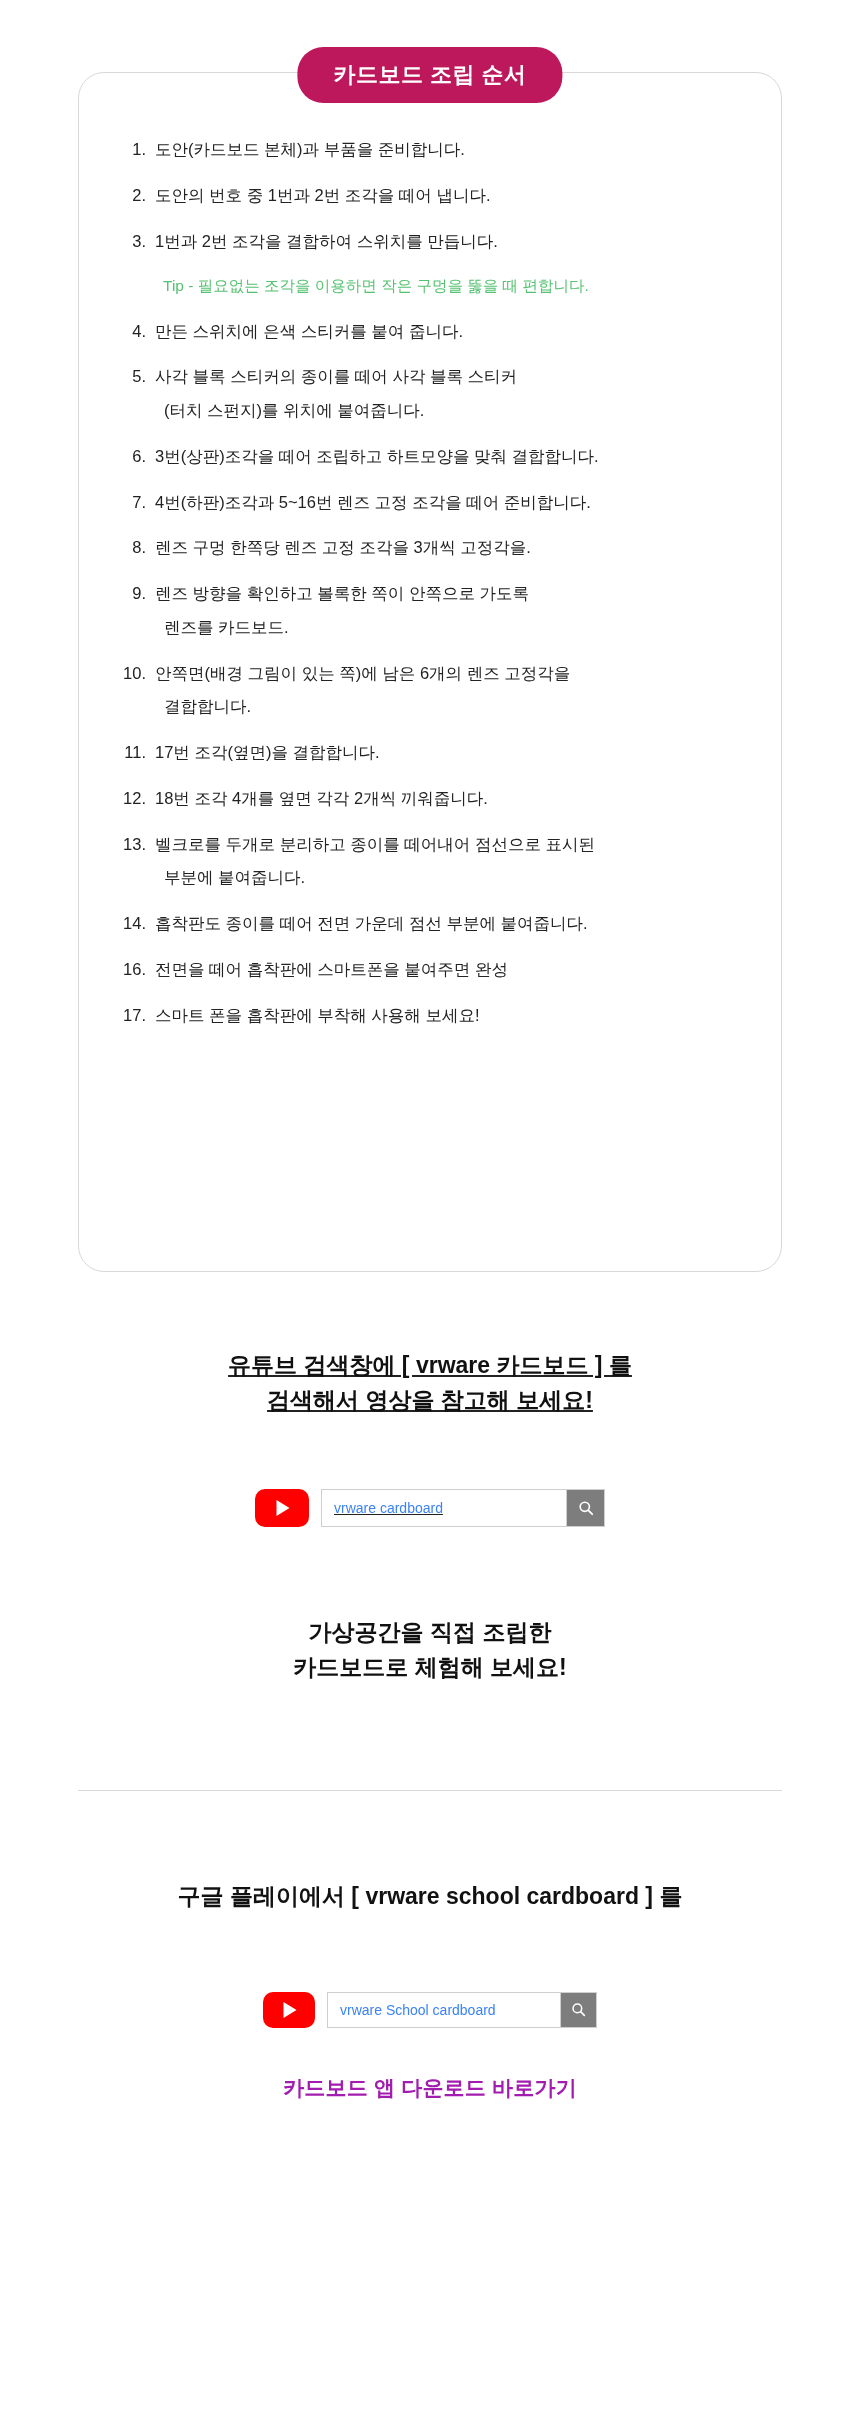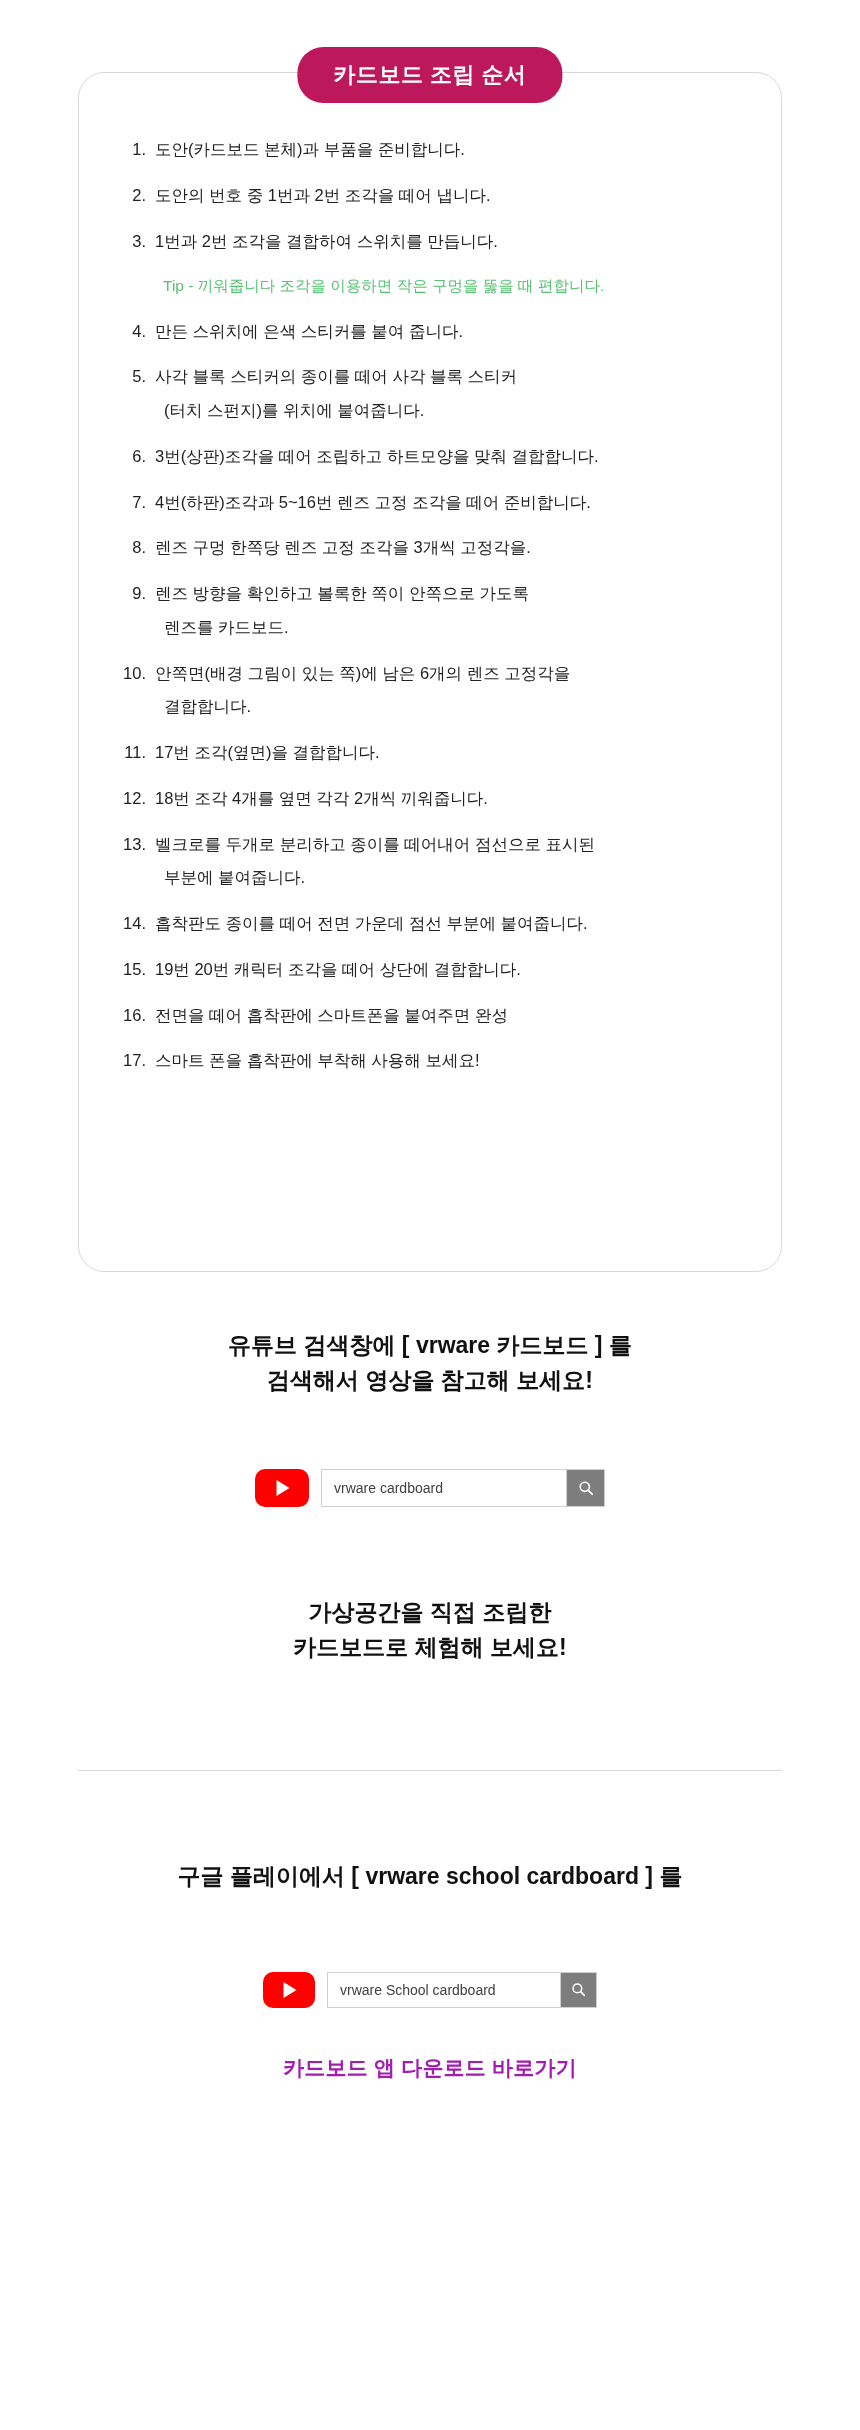--- a/index.html
+++ b/index.html
@@ -92,21 +92,21 @@
   }
   .promo-heading {
     font-size: 23px;
     font-weight: bold;
     color: #111111;
     line-height: 1.5;
     margin: 0;
   }
   .promo-heading .ln { display: block; }
 
-  .block-1 { margin-top: 56px; }
+  .block-1 { margin-top: 76px; text-decoration: underline; }
 
   .search-row {
     display: flex;
     align-items: center;
     justify-content: center;
     margin-top: 72px;
   }
   .yt-logo {
     width: 54px;
     height: 38px;
@@ -134,21 +134,21 @@
     background: #ffffff;
     height: 38px;
     width: 284px;
   }
   .search-box .field {
     flex: 1 1 auto;
     display: flex;
     align-items: center;
     padding: 0 12px;
     font-size: 14px;
-    color: #404040;
+    color: #3b82f6;
     border: none;
     outline: none;
     background: transparent;
     font-family: "Liberation Sans", sans-serif;
   }
   .search-btn {
     flex: 0 0 38px;
     background: #7d7d7d;
     border-left: 1px solid #cfcfcf;
     display: flex;
@@ -200,21 +200,21 @@
             <span class="body"><span>도안(카드보드 본체)과 부품을 준비합니다.</span></span>
           </li>
           <li class="step-item">
             <span class="num">2.</span>
             <span class="body"><span>도안의 번호 중 1번과 2번 조각을 떼어 냅니다.</span></span>
           </li>
           <li class="step-item">
             <span class="num">3.</span>
             <span class="body"><span>1번과 2번 조각을 결합하여 스위치를 만듭니다.</span></span>
           </li>
-          <li class="tip-line">Tip - 끼워줍니다 조각을 이용하면 작은 구멍을 뚫을 때 편합니다.</li>
+          <li class="tip-line">Tip - 필요없는 조각을 이용하면 작은 구멍을 뚫을 때 편합니다.</li>
           <li class="step-item">
             <span class="num">4.</span>
             <span class="body"><span>만든 스위치에 은색 스티커를 붙여 줍니다.</span></span>
           </li>
           <li class="step-item">
             <span class="num">5.</span>
             <span class="body"><span>사각 블록 스티커의 종이를 떼어 사각 블록 스티커</span><span class="cont">(터치 스펀지)를 위치에 붙여줍니다.</span></span>
           </li>
           <li class="step-item">
             <span class="num">6.</span>
@@ -244,24 +244,20 @@
             <span class="num">12.</span>
             <span class="body"><span>18번 조각 4개를 옆면 각각 2개씩 끼워줍니다.</span></span>
           </li>
           <li class="step-item">
             <span class="num">13.</span>
             <span class="body"><span>벨크로를 두개로 분리하고 종이를 떼어내어 점선으로 표시된</span><span class="cont">부분에 붙여줍니다.</span></span>
           </li>
           <li class="step-item">
             <span class="num">14.</span>
             <span class="body"><span>흡착판도 종이를 떼어 전면 가운데 점선 부분에 붙여줍니다.</span></span>
-          </li>
-          <li class="step-item">
-            <span class="num">15.</span>
-            <span class="body"><span>19번 20번 캐릭터 조각을 떼어 상단에 결합합니다.</span></span>
           </li>
           <li class="step-item">
             <span class="num">16.</span>
             <span class="body"><span>전면을 떼어 흡착판에 스마트폰을 붙여주면 완성</span></span>
           </li>
           <li class="step-item">
             <span class="num">17.</span>
             <span class="body"><span>스마트 폰을 흡착판에 부착해 사용해 보세요!</span></span>
           </li>
         </ul>

